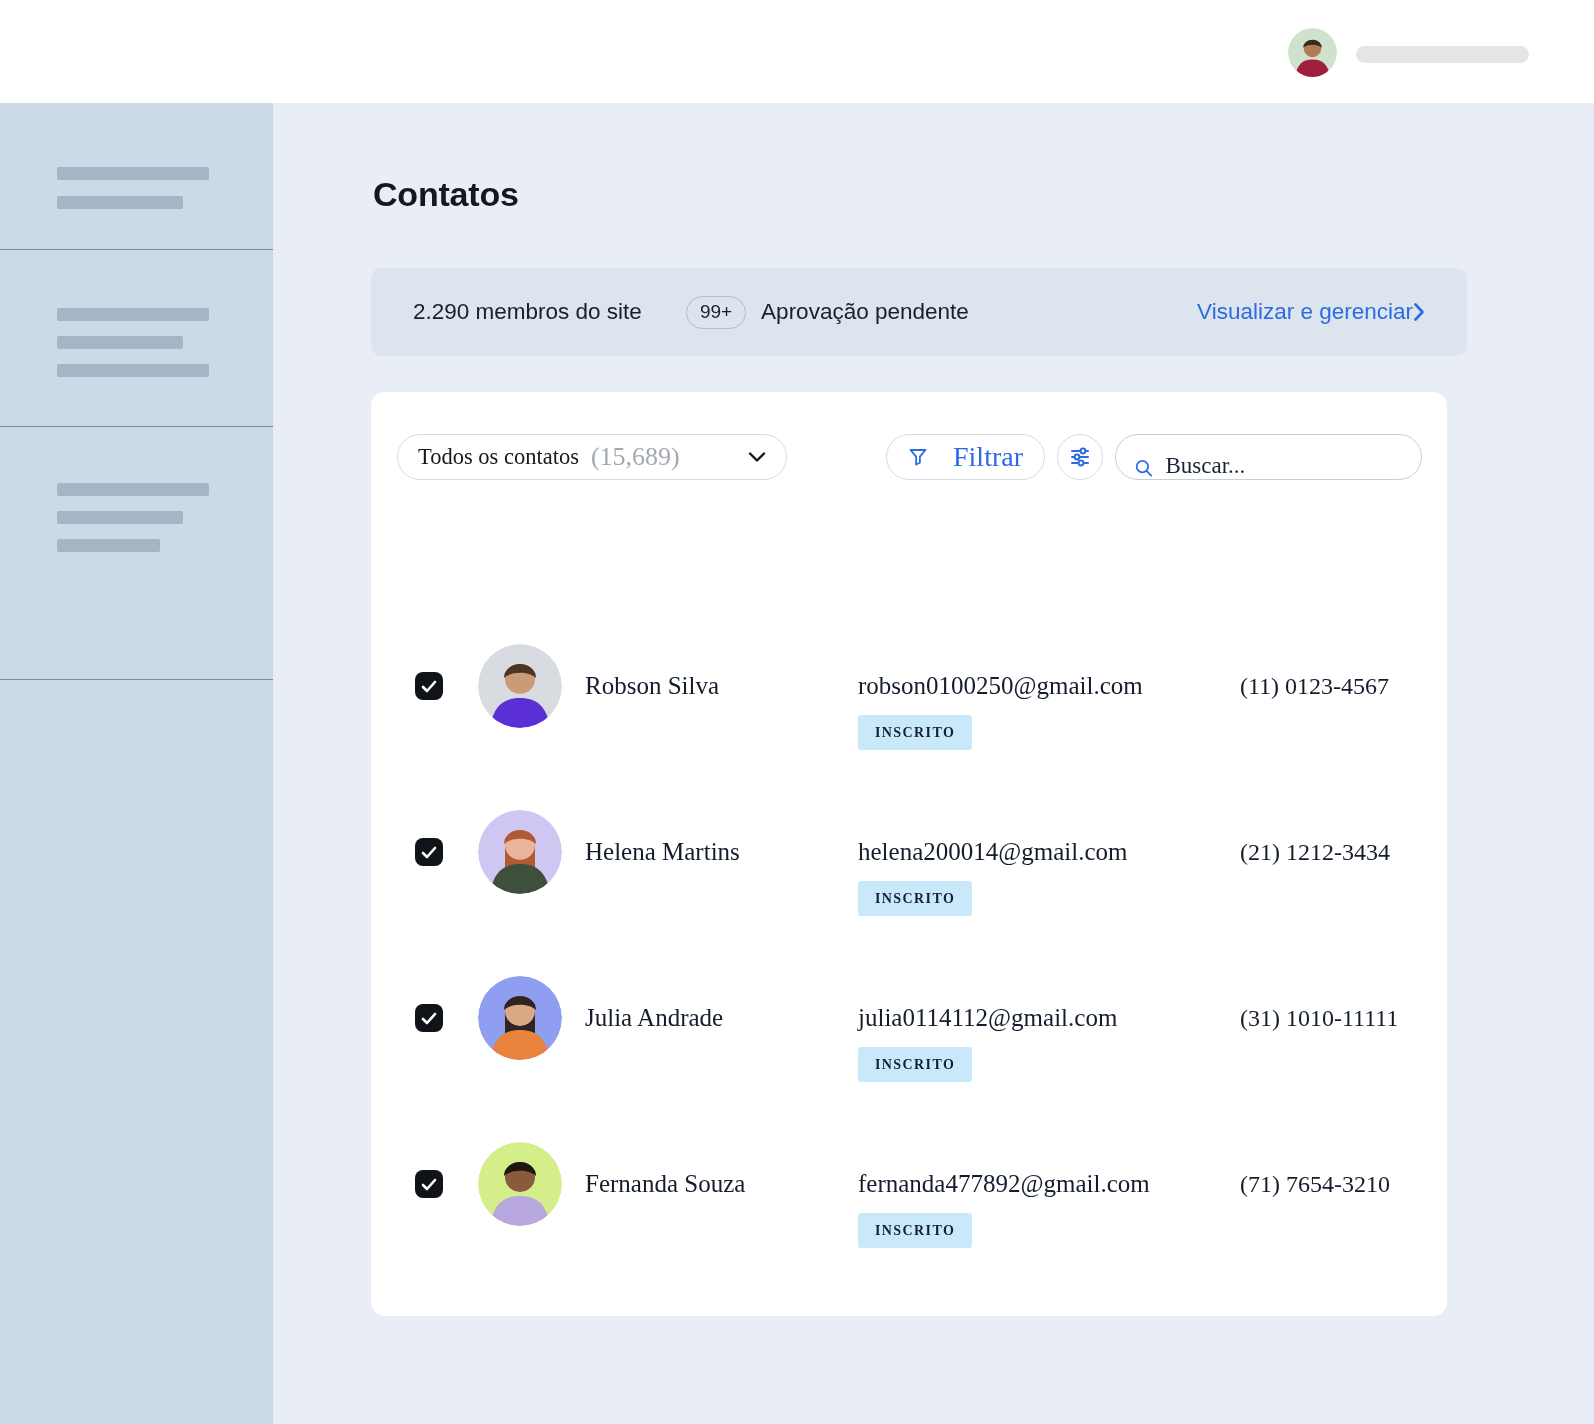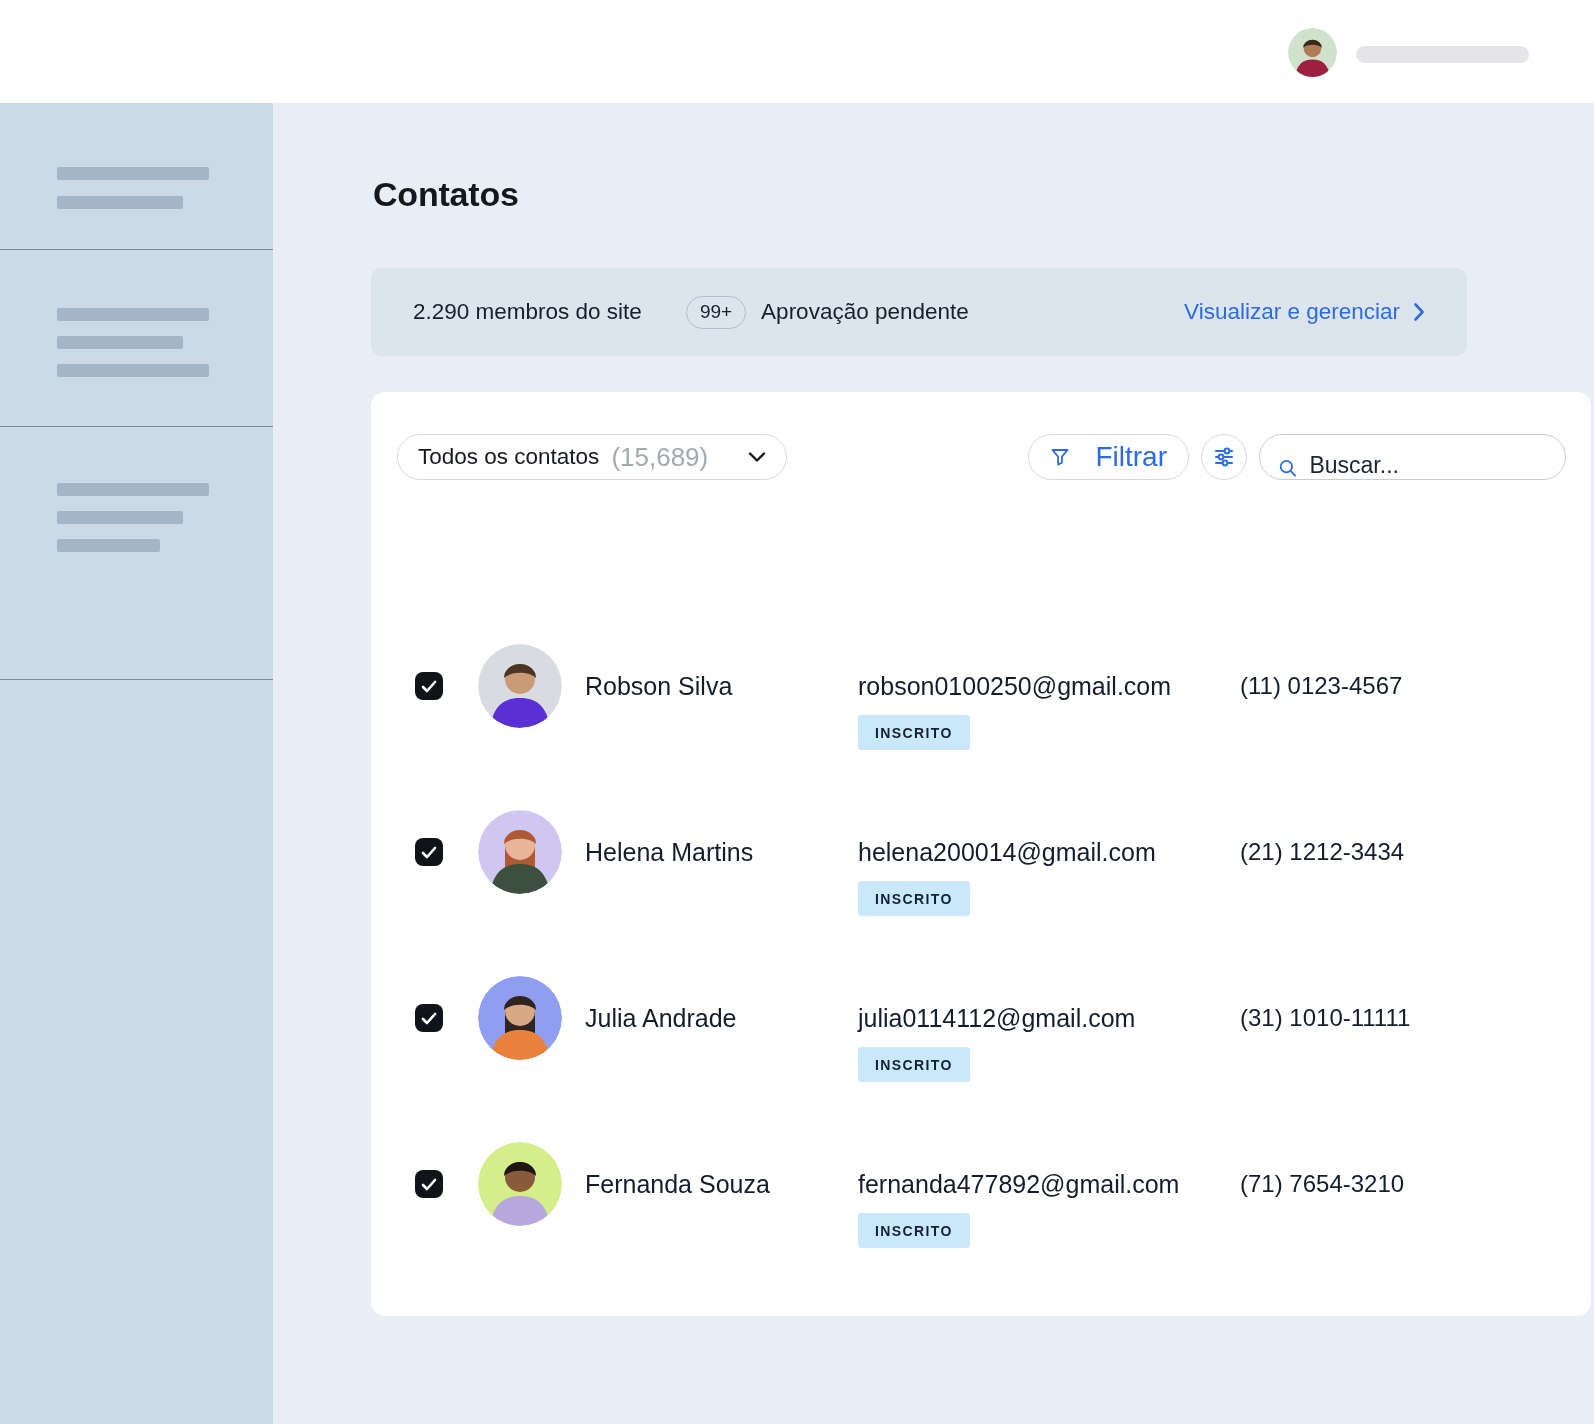--- a/index.html
+++ b/index.html
@@ -32,24 +32,24 @@
 
   
   .main { position: absolute; left: 273px; top: 103px; right: 0; bottom: 0; background: #e9eef6; }
   .page-title { position: absolute; left: 100px; top: 72px; font-size: 34px; font-weight: 700; color: #14181d; letter-spacing: -0.2px; }
 
   
   .banner { position: absolute; left: 98px; top: 165px; width: 1096px; height: 88px; background: #dce5ee; border-radius: 10px; display: flex; align-items: center; padding: 0 42px; }
   .banner-members { font-size: 22.5px; font-weight: 500; color: #161f30; }
   .banner-badge { margin-left: 44px; border: 1.5px solid #b3bec9; border-radius: 999px; padding: 4px 13px 5px; font-size: 19px; font-weight: 500; color: #161f30; }
   .banner-pending { margin-left: 15px; font-size: 22.5px; font-weight: 500; color: #161f30; }
-  .banner-link { margin-left: auto; display: flex; align-items: center; gap: 13px; color: #2e6ae2; font-size: 22.5px; font-weight: 500; cursor: pointer; }
-
-  
-  .card { position: absolute; left: 98px; top: 289px; width: 1220px; height: 924px; background: #ffffff; border-radius: 14px; }
+  .banner-link { margin-left: auto; display: flex; align-items: center; gap: 0; color: #2e6ae2; font-size: 22.5px; font-weight: 500; cursor: pointer; }
+
+  
+  .card { position: absolute; left: 98px; top: 289px; width: 1076px; height: 924px; background: #ffffff; border-radius: 14px; font-family: Liberation Serif, serif; }
 
   
   .toolbar { position: absolute; left: 26px; right: 25px; top: 42px; height: 46px; }
   .dropdown { position: absolute; left: 0; top: 0; height: 46px; width: 390px; background: #fff; border: 1px solid #d6dade; border-radius: 23px; display: flex; align-items: center; gap: 12px; padding: 0 20px; cursor: pointer; }
   .dropdown-label { font-size: 22.5px; font-weight: 500; color: #15191e; white-space: nowrap; }
   .dropdown-count { font-size: 26px; color: #a3a9b0; white-space: nowrap; }
   .dropdown-chev { margin-left: auto; display: flex; }
   .controls { position: absolute; right: 0; top: 0; display: flex; gap: 12px; height: 46px; }
   .btn-filter { height: 46px; background: #fff; border: 1px solid #d6dade; border-radius: 23px; display: flex; align-items: center; gap: 25px; padding: 0 21px; color: #2e6ae2; font-size: 28px; font-weight: 500; cursor: pointer; }
   .btn-circle { width: 46px; height: 46px; background: #fff; border: 1px solid #d6dade; border-radius: 50%; display: flex; align-items: center; justify-content: center; cursor: pointer; }

